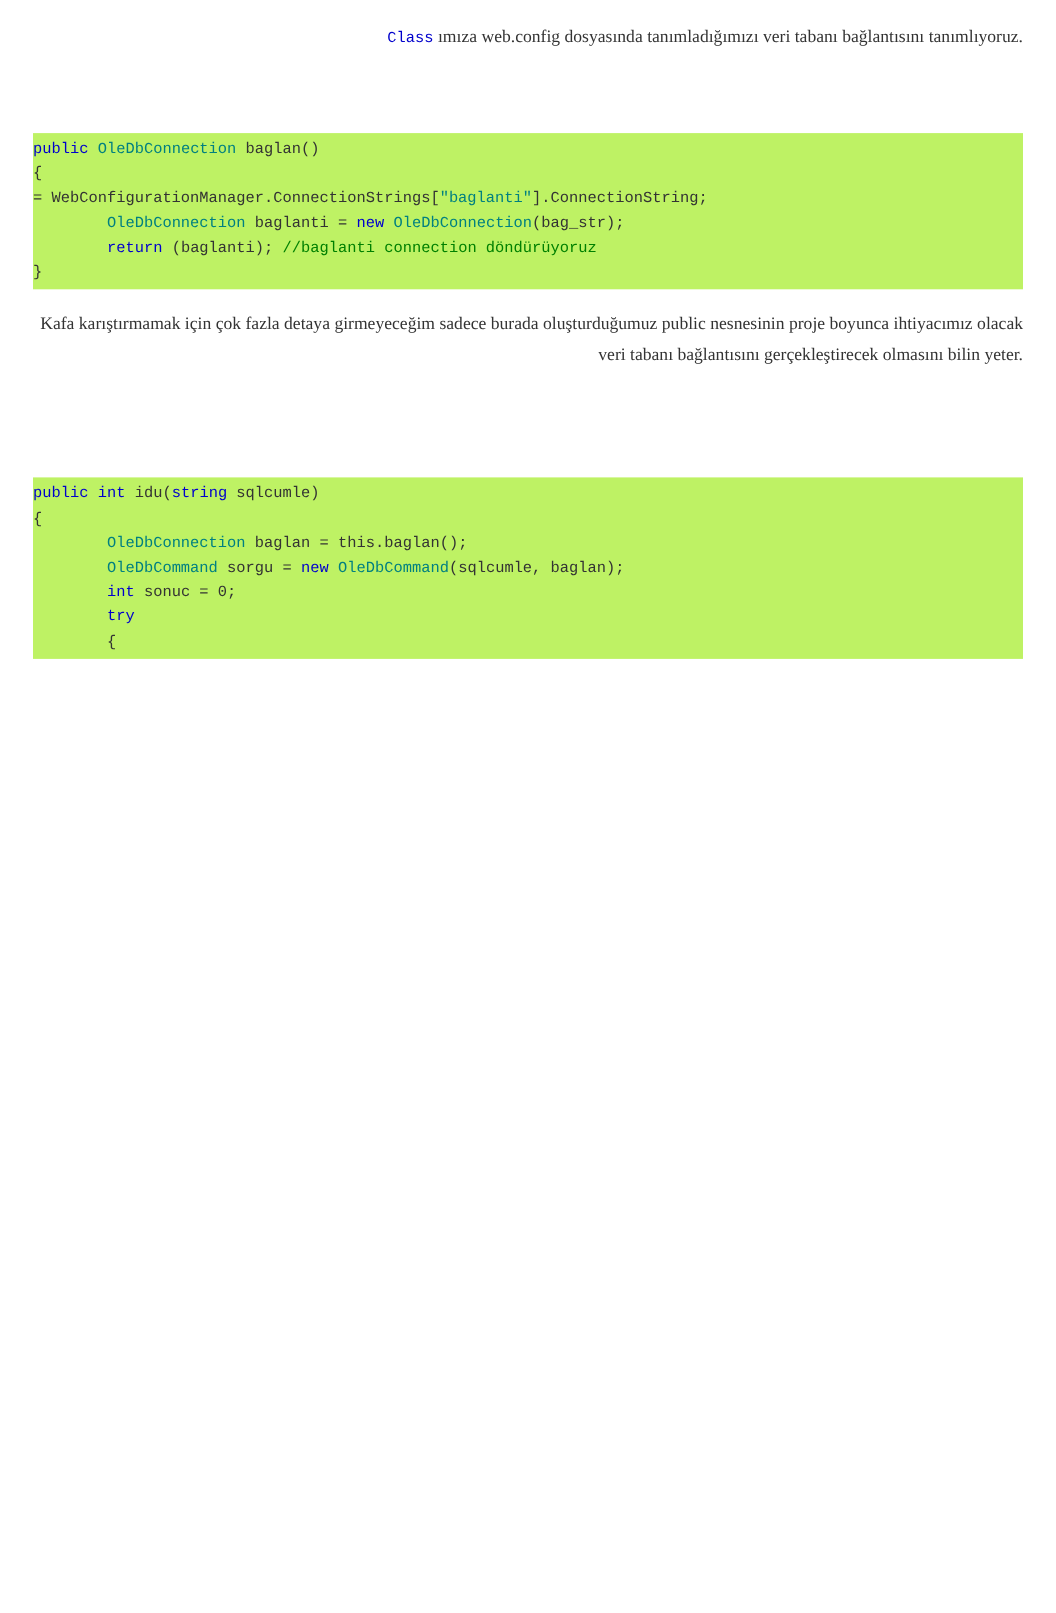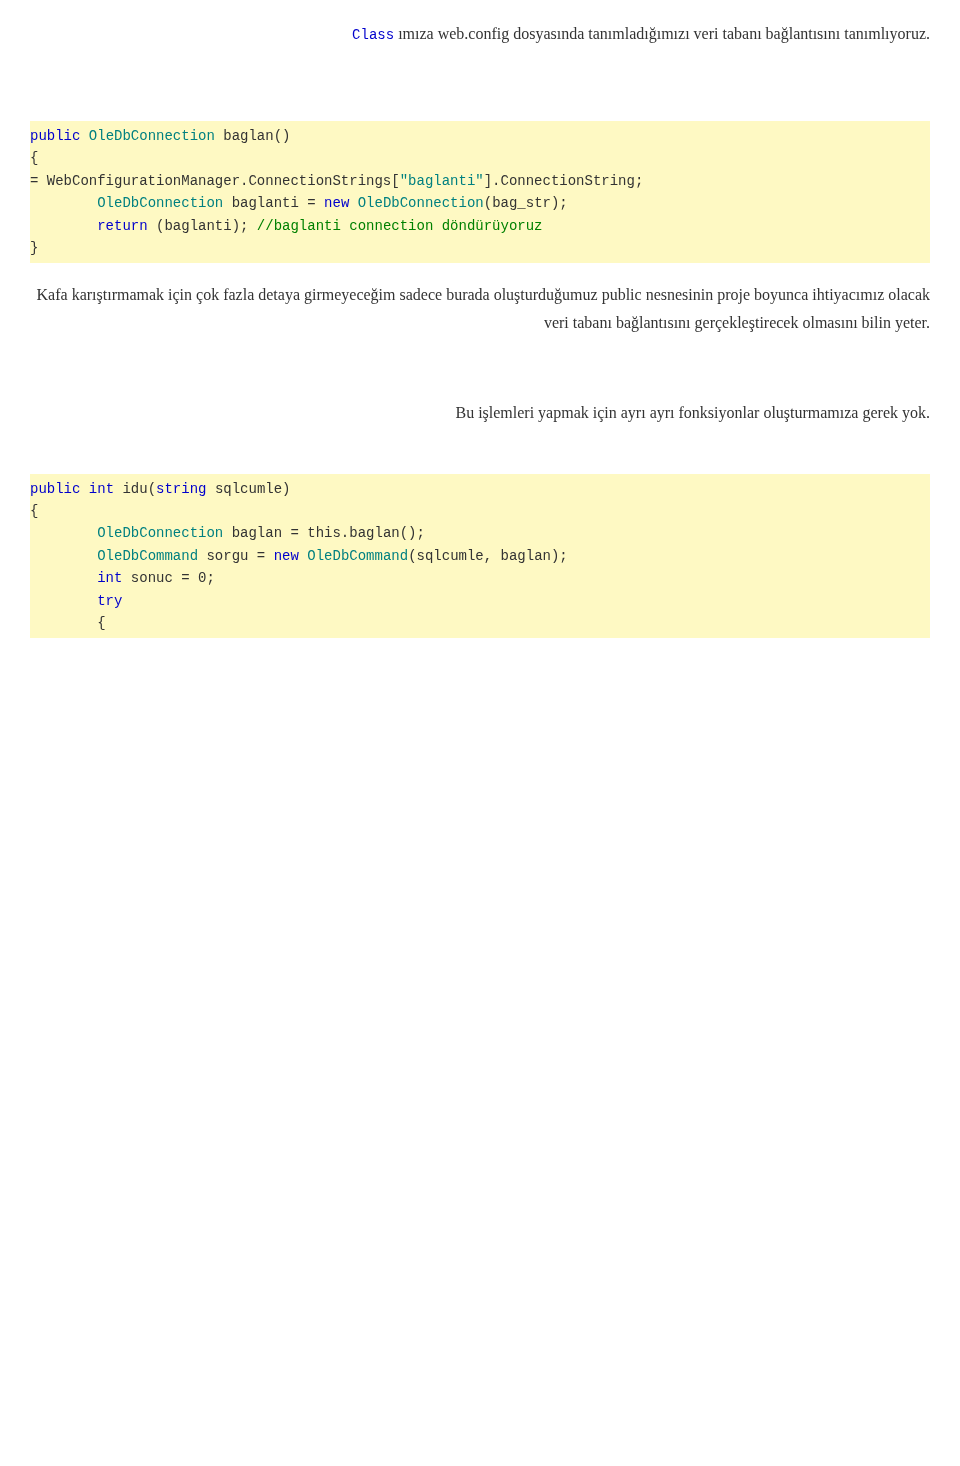--- a/index.html
+++ b/index.html
@@ -22,21 +22,21 @@
       color: #333333;
       line-height: 1.7;
       margin-bottom: 12px;
       text-align: right;
     }
     .code-block {
       font-family: 'Courier New', Courier, monospace;
       font-size: 14px;
       line-height: 1.6;
       margin: 10px 0 18px 0;
-      background: #fef9c3;
+      background: #bef264;
       padding: 4px 0;
     }
     .code-line {
       display: block;
       white-space: pre;
     }
     .kw-blue {
       color: #0000cc;
       font-weight: normal;
     }
@@ -84,21 +84,20 @@
   
   <p class="prose-text">Kafa karıştırmamak için çok fazla detaya girmeyeceğim sadece burada oluşturduğumuz public nesnesinin proje boyunca ihtiyacımız olacak veri tabanı bağlantısını gerçekleştirecek olmasını bilin yeter.</p>
 
   <br>
 
   
 
   <br>
 
   
-  <p class="prose-text">Bu işlemleri yapmak için ayrı ayrı fonksiyonlar oluşturmamıza gerek yok.</p>
 
   <br>
 
   
   <div class="code-block">
     <span class="code-line"><span class="kw-blue">public</span> <span class="kw-blue">int</span> idu(<span class="kw-blue">string</span> sqlcumle)</span>
     <span class="code-line">{</span>
     <span class="code-line">        <span class="kw-teal">OleDbConnection</span> baglan = this.baglan();</span>
     <span class="code-line">        <span class="kw-teal">OleDbCommand</span> sorgu = <span class="kw-blue">new</span> <span class="kw-teal">OleDbCommand</span>(sqlcumle, baglan);</span>
     <span class="code-line">        <span class="kw-blue">int</span> sonuc = 0;</span>

